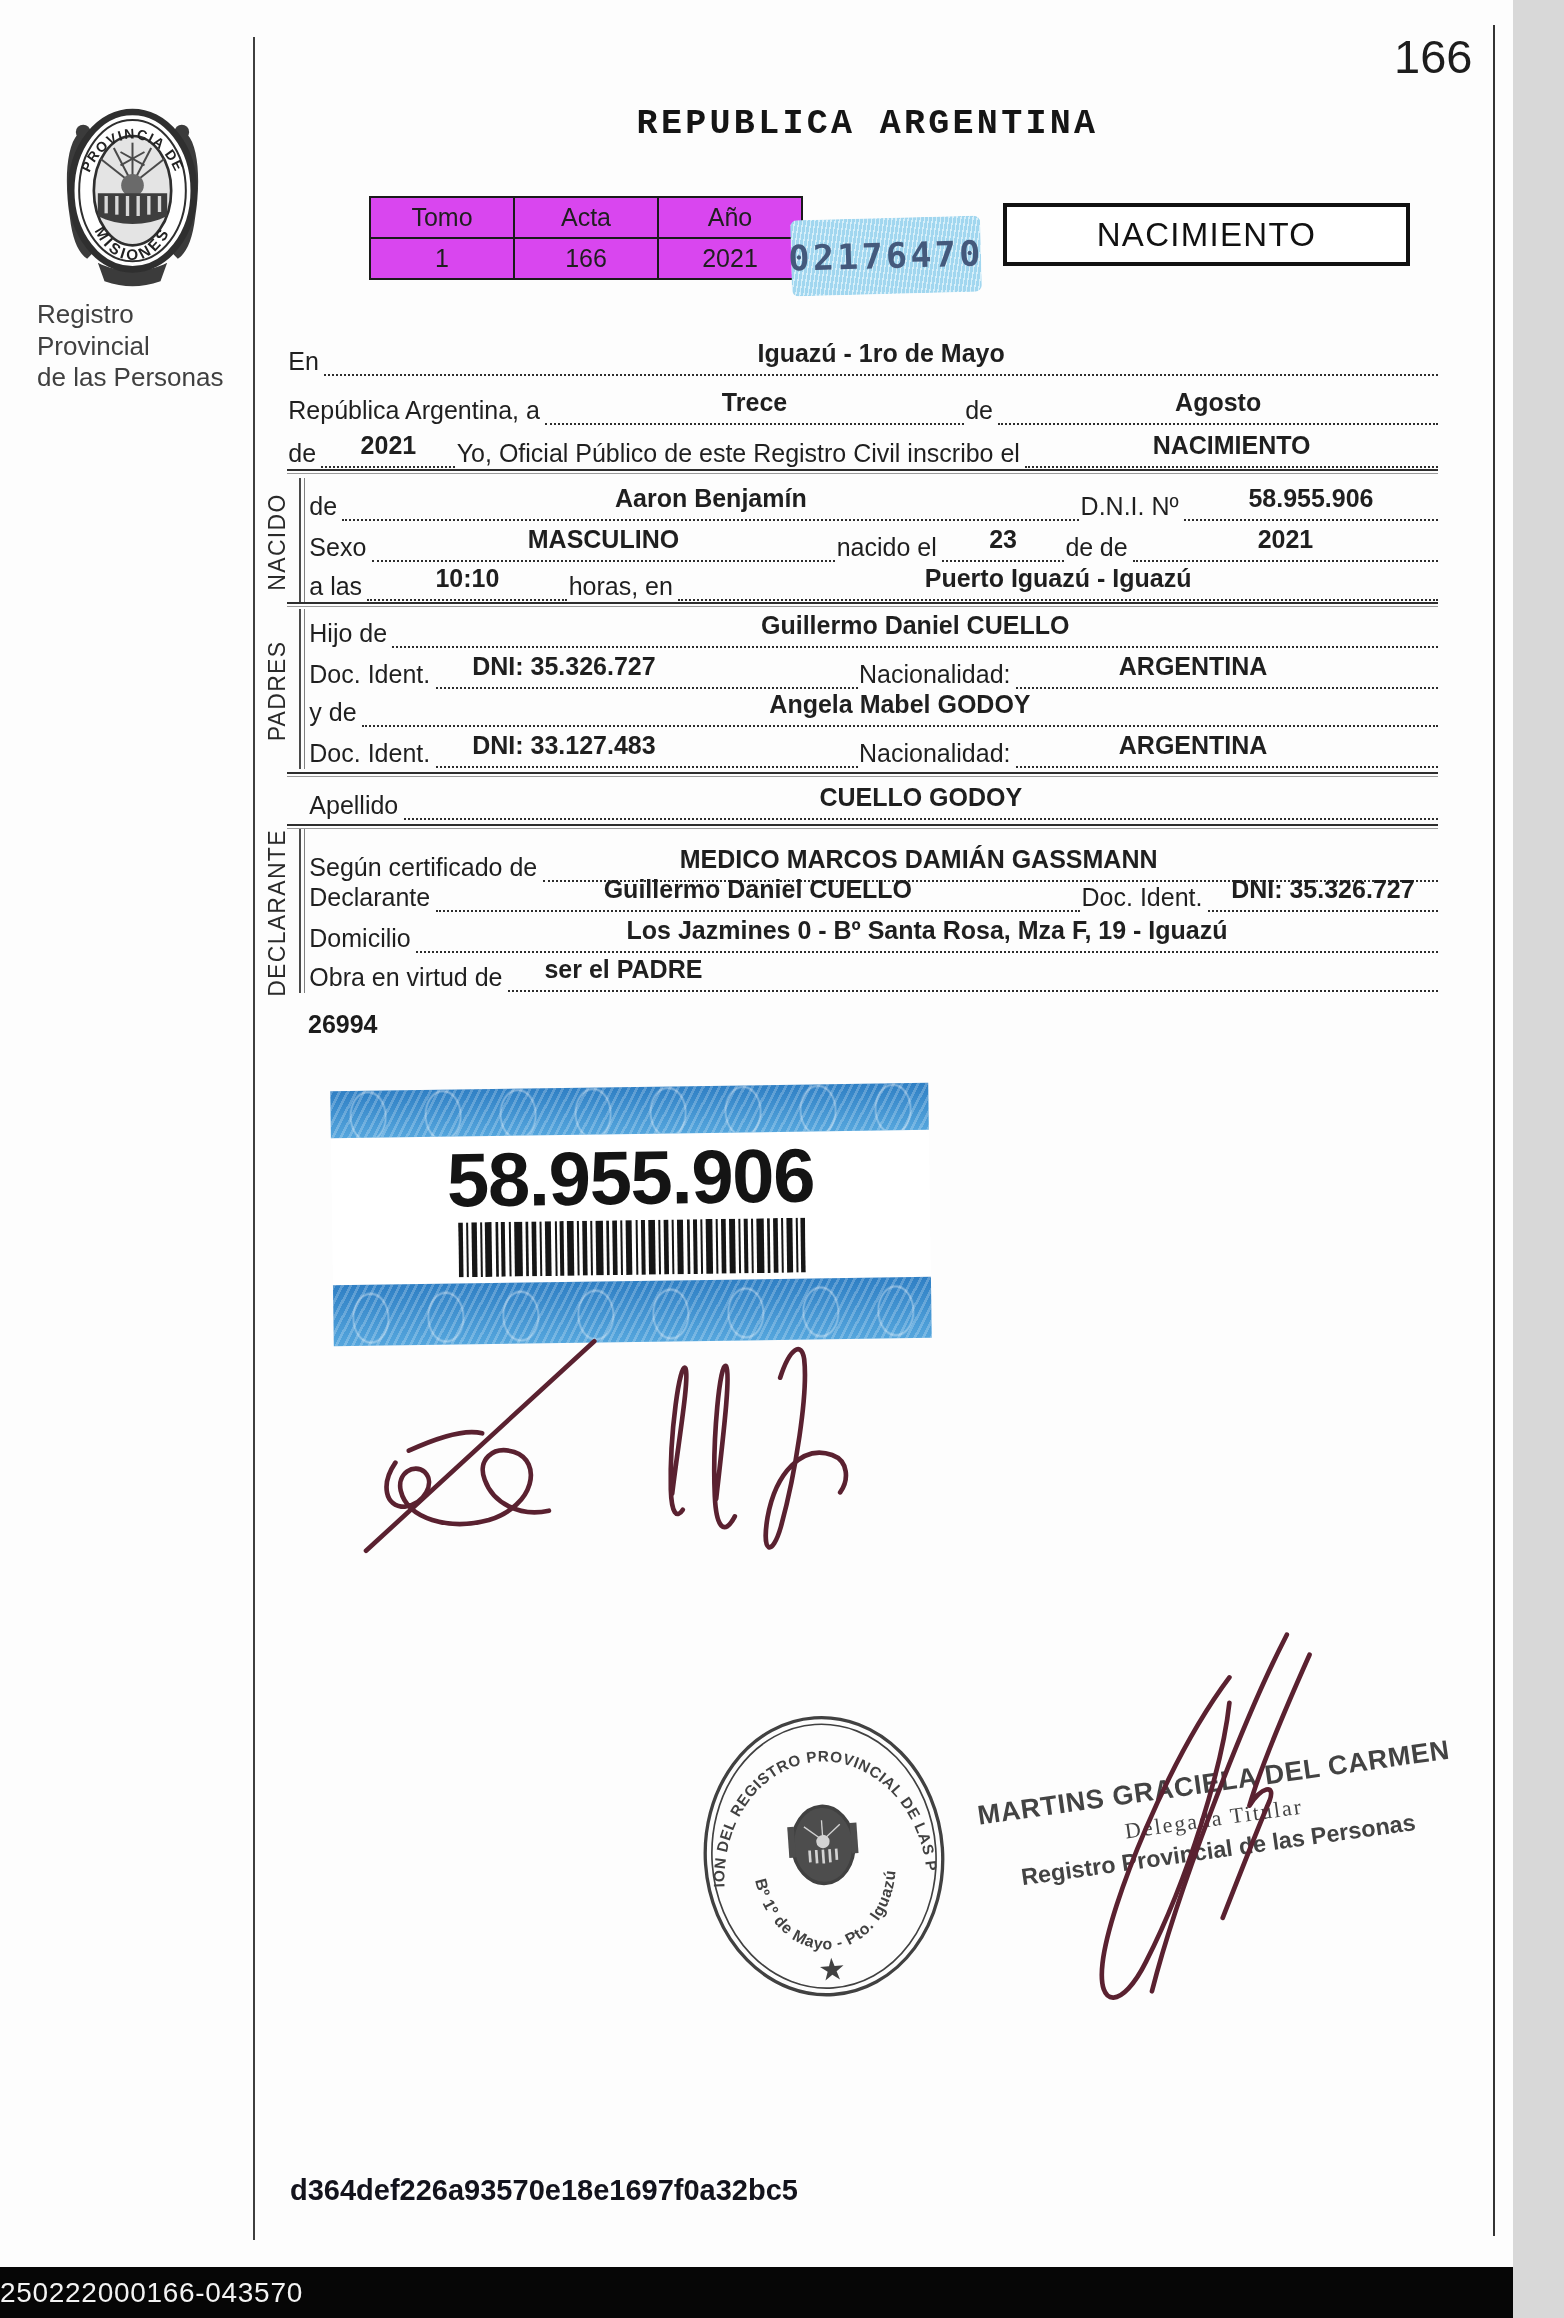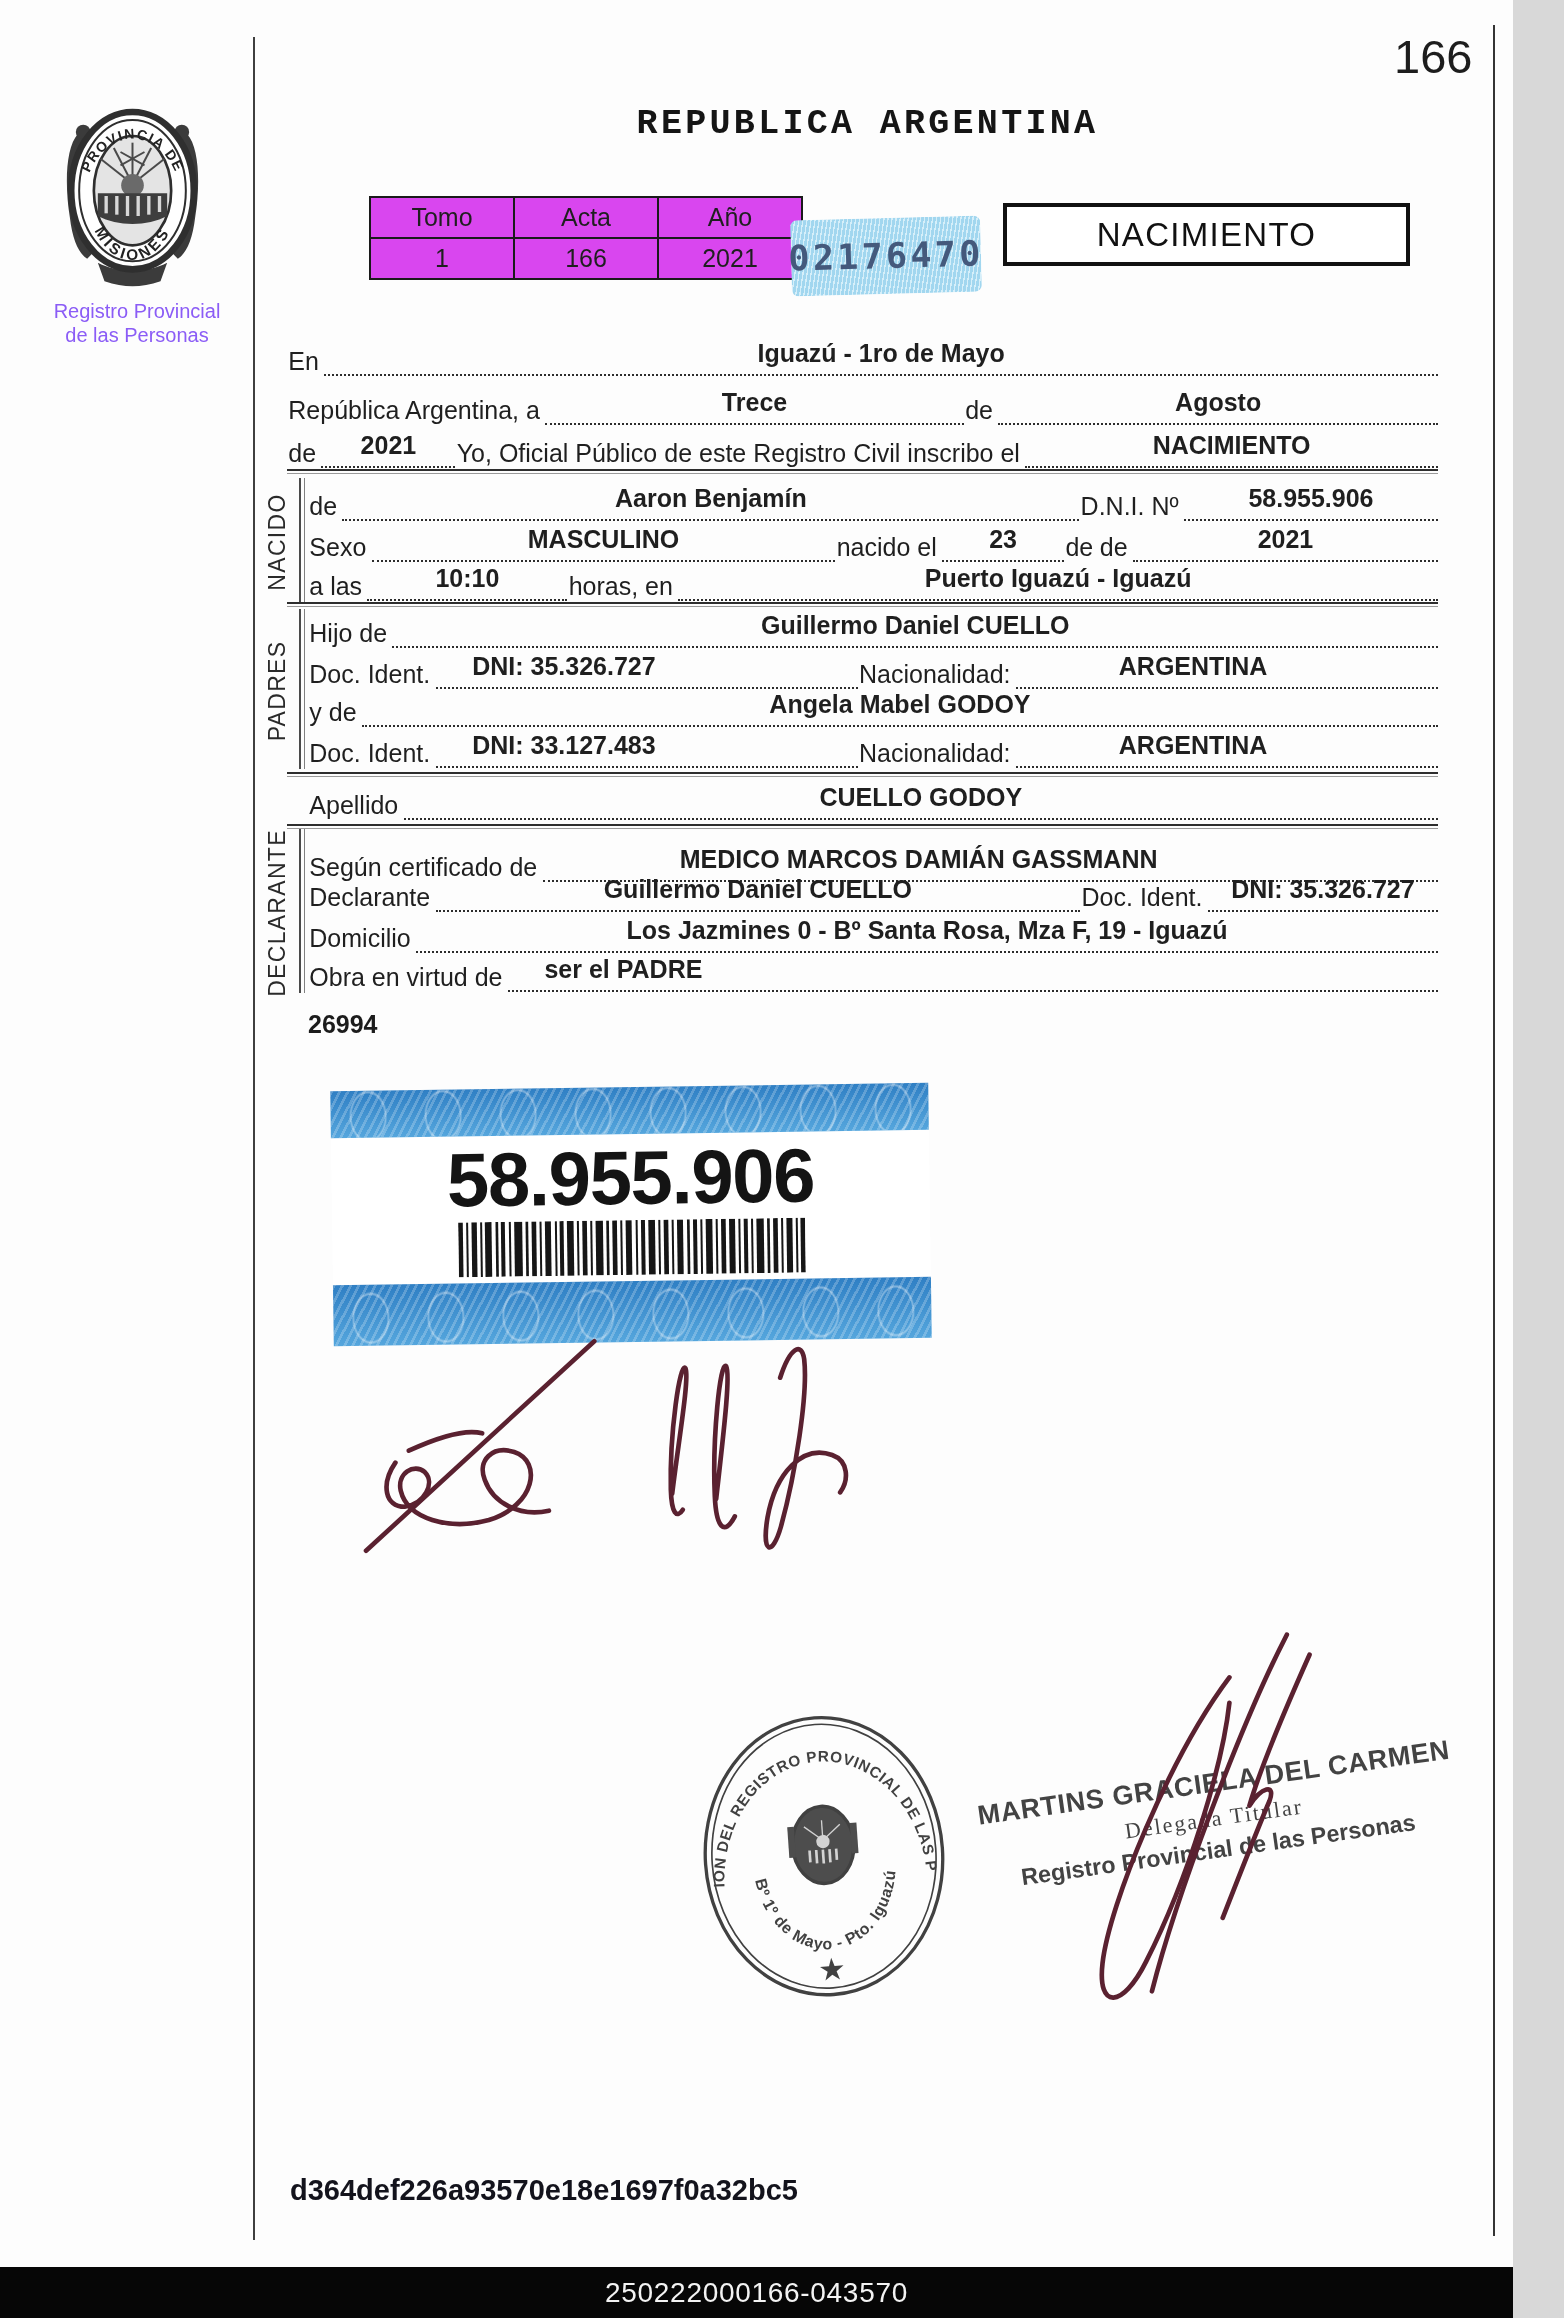--- a/index.html
+++ b/index.html
@@ -7,21 +7,21 @@
         font-family:"Liberation Sans",sans-serif;color:#1f1f1f;}
   .abs{position:absolute;}
 
   
   #page-number{left:1394px;top:29px;font-size:47px;color:#1d1d1d;}
   #left-rule{left:253px;top:37px;width:2px;height:2203px;background:#3f3f3f;}
   #right-rule{left:1493px;top:25px;width:2px;height:2211px;background:#343434;}
 
   
   #seal{left:59px;top:84px;}
-  #logo-caption{left:37px;top:299px;width:200px;text-align:center;font-size:20px;line-height:1.22;color:#8b5cf6;}
+  #logo-caption{left:37px;top:299px;width:200px;font-size:26px;line-height:1.22;color:#404040;}
 
   
   #doc-title{left:634px;top:104px;width:467px;text-align:center;
              font-family:"Liberation Mono",monospace;font-weight:bold;font-size:35px;letter-spacing:3.3px;color:#151515;white-space:nowrap;}
   #record-table{left:369px;top:196px;border-collapse:collapse;background:#d946ef;}
   #record-table td{border:2.7px solid #1a1a1a;width:142px;height:39px;text-align:center;font-size:25px;padding:0;}
   #record-table{border:2px solid #1a1a1a;}
   #sticker{left:791px;top:218px;width:190px;height:76px;border-radius:6.7px;
            background:#b5e2f5;
            background-image:repeating-linear-gradient(100deg,rgba(255,255,255,.45) 0 1.3px,rgba(125,193,228,.35) 1.3px 4px);
@@ -63,21 +63,21 @@
   .sig{position:absolute;}
   .sig path{fill:none;stroke:#5a2130;stroke-width:7;stroke-linecap:round;stroke-linejoin:round;}
   #round-stamp{left:694px;top:1708px;transform:rotate(-4deg);opacity:.9;}
   #round-stamp text{fill:#2d2d2d;}
   #martins-stamp{left:980px;top:1768px;width:467px;transform:rotate(-8deg);text-align:center;color:#3a3a3a;opacity:.95;}
   #martins-name{font-size:27px;font-weight:bold;letter-spacing:0.7px;white-space:nowrap;}
   #martins-title{font-size:22px;font-family:"Liberation Serif",serif;letter-spacing:2px;margin-top:6.7px;}
   #martins-org{font-size:23.4px;font-weight:bold;margin-top:5.3px;white-space:nowrap;}
 
   #hash-line{left:290px;top:2174px;font-size:29px;font-weight:bold;color:#13131c;letter-spacing:0px;}
-  #footer-bar{left:0;right:0;bottom:0;height:52px;background:#060606;display:flex;align-items:center;justify-content:center;
+  #footer-bar{left:0;right:0;bottom:0;height:52px;background:#060606;display:flex;align-items:center;justify-content:flex-start;
               color:#f3f3f3;font-size:28px;letter-spacing:0.7px;}
 </style>
 </head>
 <body>
 
 <div id="page">
 
   <div class="abs" id="page-number">166</div>
   <div class="abs" id="left-rule"></div>
   <div class="abs" id="right-rule"></div>

